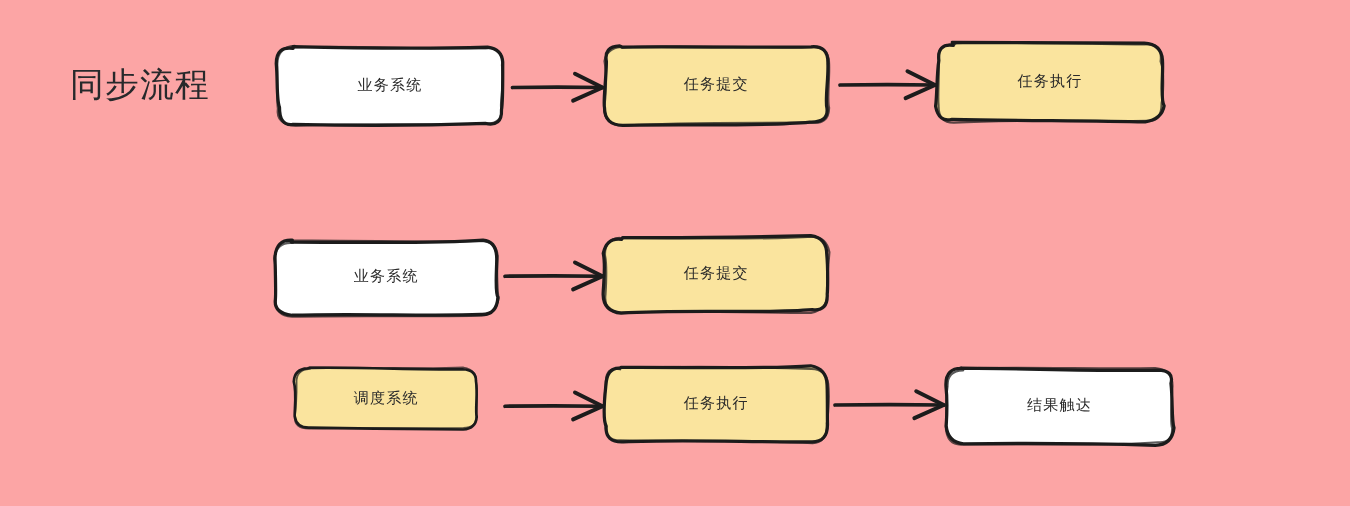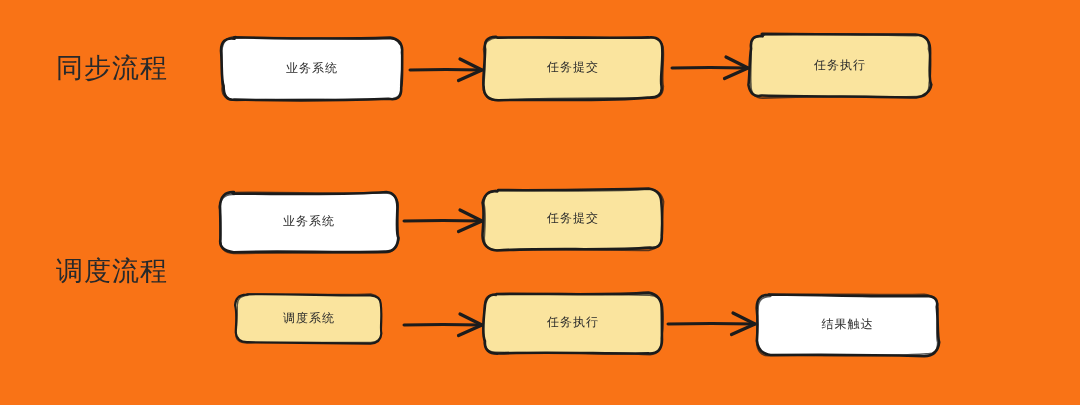--- a/index.html
+++ b/index.html
@@ -53,21 +53,21 @@
   }
   .arrow {
     position: absolute;
     z-index: 3;
     overflow: visible;
   }
 </style>
 </head>
 <body>
 
-<div id="canvas" style="background: #f97316;">
+<div id="canvas" style="background: #fca5a5;">
     <div class="section-label" style="left: 56px; top: 55px;">同步流程</div>
     <svg class="arrow" width="100" height="28" viewBox="0 0 100 28" style="left: 396px; top: 56px;">
       <path d="M 14 14 Q 50 13.2 86 14" fill="none" stroke="#1c1c1c" stroke-width="3" stroke-linecap="round"></path>
       <path d="M 64 3 L 86 14 L 62.5 24.5" fill="none" stroke="#1c1c1c" stroke-width="3.2" stroke-linecap="round" stroke-linejoin="round"></path>
     </svg>
     <svg class="arrow" width="104" height="28" viewBox="0 0 104 28" style="left: 658px; top: 54px;">
       <path d="M 14 14 Q 52 13.2 90 14" fill="none" stroke="#1c1c1c" stroke-width="3" stroke-linecap="round"></path>
       <path d="M 68 3 L 90 14 L 66.5 24.5" fill="none" stroke="#1c1c1c" stroke-width="3.2" stroke-linecap="round" stroke-linejoin="round"></path>
     </svg>
     <div class="node" style="left: 222px; top: 38px; width: 180px; height: 62px;">
@@ -87,21 +87,20 @@
       <span class="node-label" style="color: rgb(43, 43, 43);">任务提交</span>
     </div>
     <div class="node" style="left: 750px; top: 35px; width: 180px; height: 62px;">
       <svg class="sketch" viewBox="0 0 192 74">
         <path d="M 17.860973893874323 4.882974656356964 C 68.68043535256292 5.167438361595851, 133.25073795461793 5.571691904729232, 171.40303845915477 5.544133863481693 Q 185.0588661153917 6.397546081850305, 185.95712864712695 18.860287932935172 C 186.80521269546006 31.115258944267406, 183.8623017434613 50.2467197145801, 187.32874244486447 55.6301952511305 Q 185.48079433818347 66.45682548928308, 172.1717556910822 68.54077529884016 C 131.52882953835652 67.46041708793491, 69.62242421151605 67.58505766177551, 17.581463341787458 66.4663271654048 Q 7.055226832686458 69.2613778710831, 4.459845516469795 55.968806551815945 C 5.649207989228307 48.64308508120011, 5.327692006900906 30.22764422670007, 7.08304751572432 19.466837846604175 Q 5.573781364085153 5.449053078971337, 18.648437441606074 7.33669626096962 Z" fill="#fae49e" stroke="none"></path>
         <path d="M 17.860973893874323 4.882974656356964 C 68.68043535256292 5.167438361595851, 133.25073795461793 5.571691904729232, 171.40303845915477 5.544133863481693 Q 185.0588661153917 6.397546081850305, 185.95712864712695 18.860287932935172 C 186.80521269546006 31.115258944267406, 183.8623017434613 50.2467197145801, 187.32874244486447 55.6301952511305 Q 185.48079433818347 66.45682548928308, 172.1717556910822 68.54077529884016 C 131.52882953835652 67.46041708793491, 69.62242421151605 67.58505766177551, 17.581463341787458 66.4663271654048 Q 7.055226832686458 69.2613778710831, 4.459845516469795 55.968806551815945 C 5.649207989228307 48.64308508120011, 5.327692006900906 30.22764422670007, 7.08304751572432 19.466837846604175 Q 5.573781364085153 5.449053078971337, 18.648437441606074 7.33669626096962 Z" fill="none" stroke="#1c1c1c" stroke-width="2.6" stroke-linecap="round" stroke-linejoin="round" opacity="1"></path>
         <path d="M 19.6301952511305 5.480794338183477 C 67.45682548928308 4.371755691082217, 132.54077529884017 6.328829538356513, 171.66041708793492 6.622424211516045 Q 186.3850576617755 4.581463341787457, 184.4663271654048 20.055226832686458 C 187.96137787108307 29.259845516469795, 186.26880655181594 49.7492079892283, 185.24308508120012 53.62769200690091 Q 185.42764422670007 69.08304751572432, 173.46683784660416 67.57378136408515 C 131.44905307897133 68.44843744160607, 70.33669626096962 66.16654085556512, 19.16233297259314 69.20672952244058 Q 6.480895077693276 69.36481588380411, 6.856045858975267 55.1984109791927 C 6.094838557869662 47.97335535320453, 7.493551003700122 29.53652945366921, 7.013526809611358 19.321521862887312 Q 4.436368755367584 6.574868119844905, 20.30011991208885 6.265828077297192 Z" fill="none" stroke="#1c1c1c" stroke-width="1.7" stroke-linecap="round" stroke-linejoin="round" opacity="0.72"></path>
       </svg>
       <span class="node-label" style="color: rgb(43, 43, 43);">任务执行</span>
     </div>
-    <div class="section-label" style="left: 56px; top: 258px;">调度流程</div>
     <svg class="arrow" width="106" height="28" viewBox="0 0 106 28" style="left: 390px; top: 207px;">
       <path d="M 14 14 Q 53 13.2 92 14" fill="none" stroke="#1c1c1c" stroke-width="3" stroke-linecap="round"></path>
       <path d="M 70 3 L 92 14 L 68.5 24.5" fill="none" stroke="#1c1c1c" stroke-width="3.2" stroke-linecap="round" stroke-linejoin="round"></path>
     </svg>
     <div class="node" style="left: 220px; top: 193px; width: 178px; height: 59px;">
       <svg class="sketch" viewBox="0 0 190 71">
         <path d="M 19.09348735162057 6.623165831866208 C 66.88586350833066 6.6162995231919925, 131.64713458361803 8.299259174475447, 172.41240601568717 5.058393966313451 Q 183.19788434746442 5.759165683854372, 183.38729119346826 19.886638385476544 C 183.37653032797388 28.602307782717983, 181.74433331980836 47.84342368156649, 184.31323795479256 50.66069049004 Q 183.5183073818451 65.23778273468488, 170.60426592987497 64.54340147541079 C 131.23826360029634 66.1081873815623, 68.00709845526144 63.5206152764964, 19.60354657890275 65.19410683792084 Q 4.9874185583554205 63.41301038521342, 6.2882246260531245 52.80961123739835 C 6.84822113023838 48.25927981077693, 6.229151788799209 28.003764039603993, 6.009966851852369 19.206327313813382 Q 6.63570078300545 4.410578351444565, 19.83934801716823 5.149810899910517 Z" fill="#ffffff" stroke="none"></path>
         <path d="M 19.09348735162057 6.623165831866208 C 66.88586350833066 6.6162995231919925, 131.64713458361803 8.299259174475447, 172.41240601568717 5.058393966313451 Q 183.19788434746442 5.759165683854372, 183.38729119346826 19.886638385476544 C 183.37653032797388 28.602307782717983, 181.74433331980836 47.84342368156649, 184.31323795479256 50.66069049004 Q 183.5183073818451 65.23778273468488, 170.60426592987497 64.54340147541079 C 131.23826360029634 66.1081873815623, 68.00709845526144 63.5206152764964, 19.60354657890275 65.19410683792084 Q 4.9874185583554205 63.41301038521342, 6.2882246260531245 52.80961123739835 C 6.84822113023838 48.25927981077693, 6.229151788799209 28.003764039603993, 6.009966851852369 19.206327313813382 Q 6.63570078300545 4.410578351444565, 19.83934801716823 5.149810899910517 Z" fill="none" stroke="#1c1c1c" stroke-width="2.6" stroke-linecap="round" stroke-linejoin="round" opacity="1"></path>
         <path d="M 17.660690490039997 5.518307381845079 C 68.53778273468488 4.804265929874965, 130.1434014754108 7.438263600296341, 171.3081873815623 5.707098455261439 Q 183.3206152764964 6.603546578902751, 184.19410683792086 17.987418558355422 C 183.1130103852134 29.888224626053127, 184.10961123739835 48.84822113023838, 184.95927981077693 51.52915178879921 Q 182.403764039604 65.00996685185237, 171.20632731381338 65.63570078300545 C 129.01057835144456 66.63934801716823, 67.44981089991052 65.28268288315739, 19.778460120334056 66.42313212186563 Q 5.41743527815197 65.25751642405521, 6.573675117240055 52.43747759475373 C 4.992053602635861 47.390074690431355, 8.020437259029132 30.43299163891934, 5.304740927647799 20.022912369045663 Q 7.214710659324192 6.061277728101413, 20.3399506167043 7.388714701728896 Z" fill="none" stroke="#1c1c1c" stroke-width="1.7" stroke-linecap="round" stroke-linejoin="round" opacity="0.72"></path>
       </svg>

